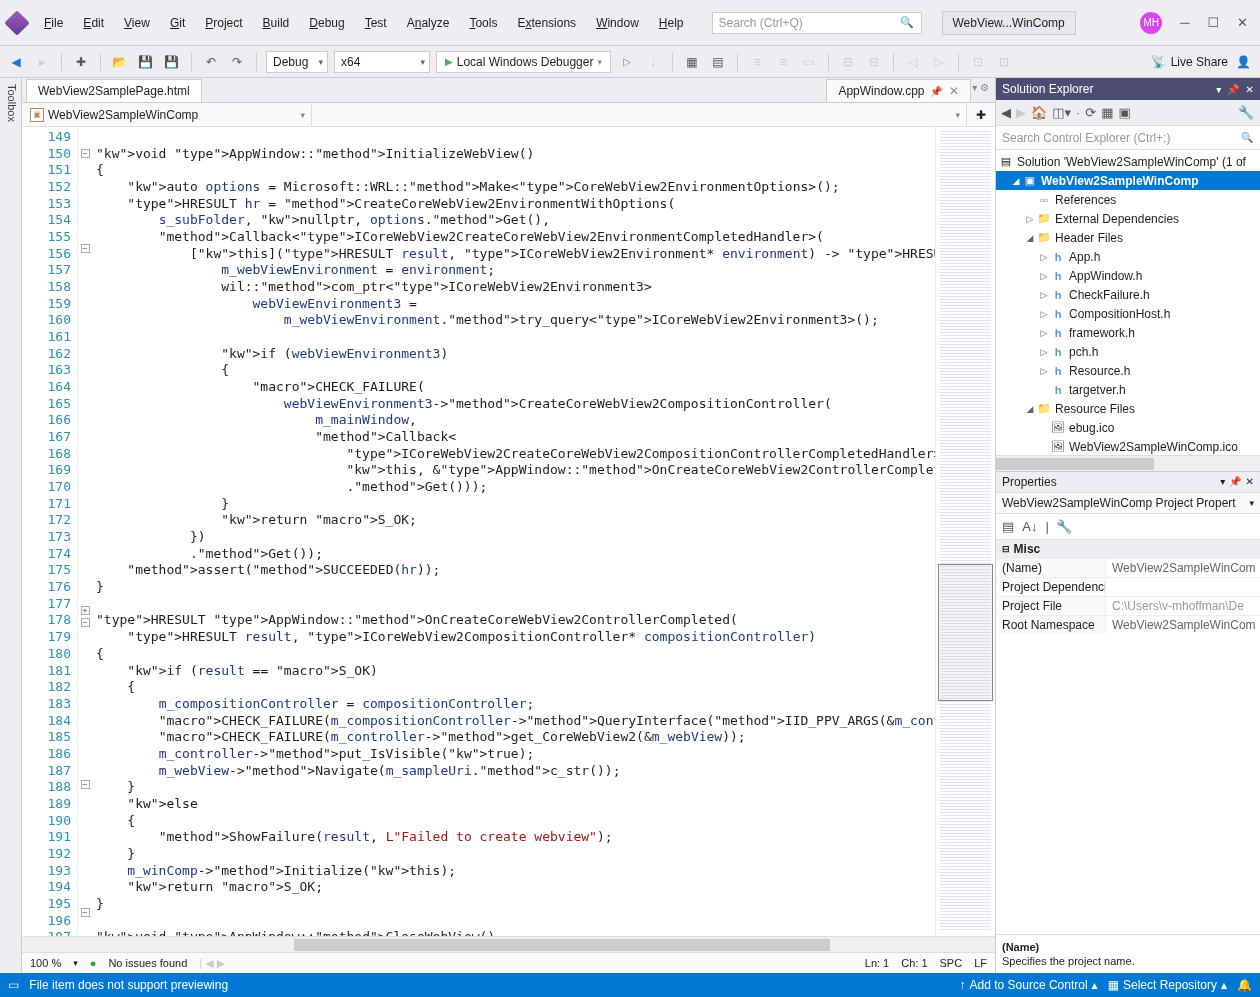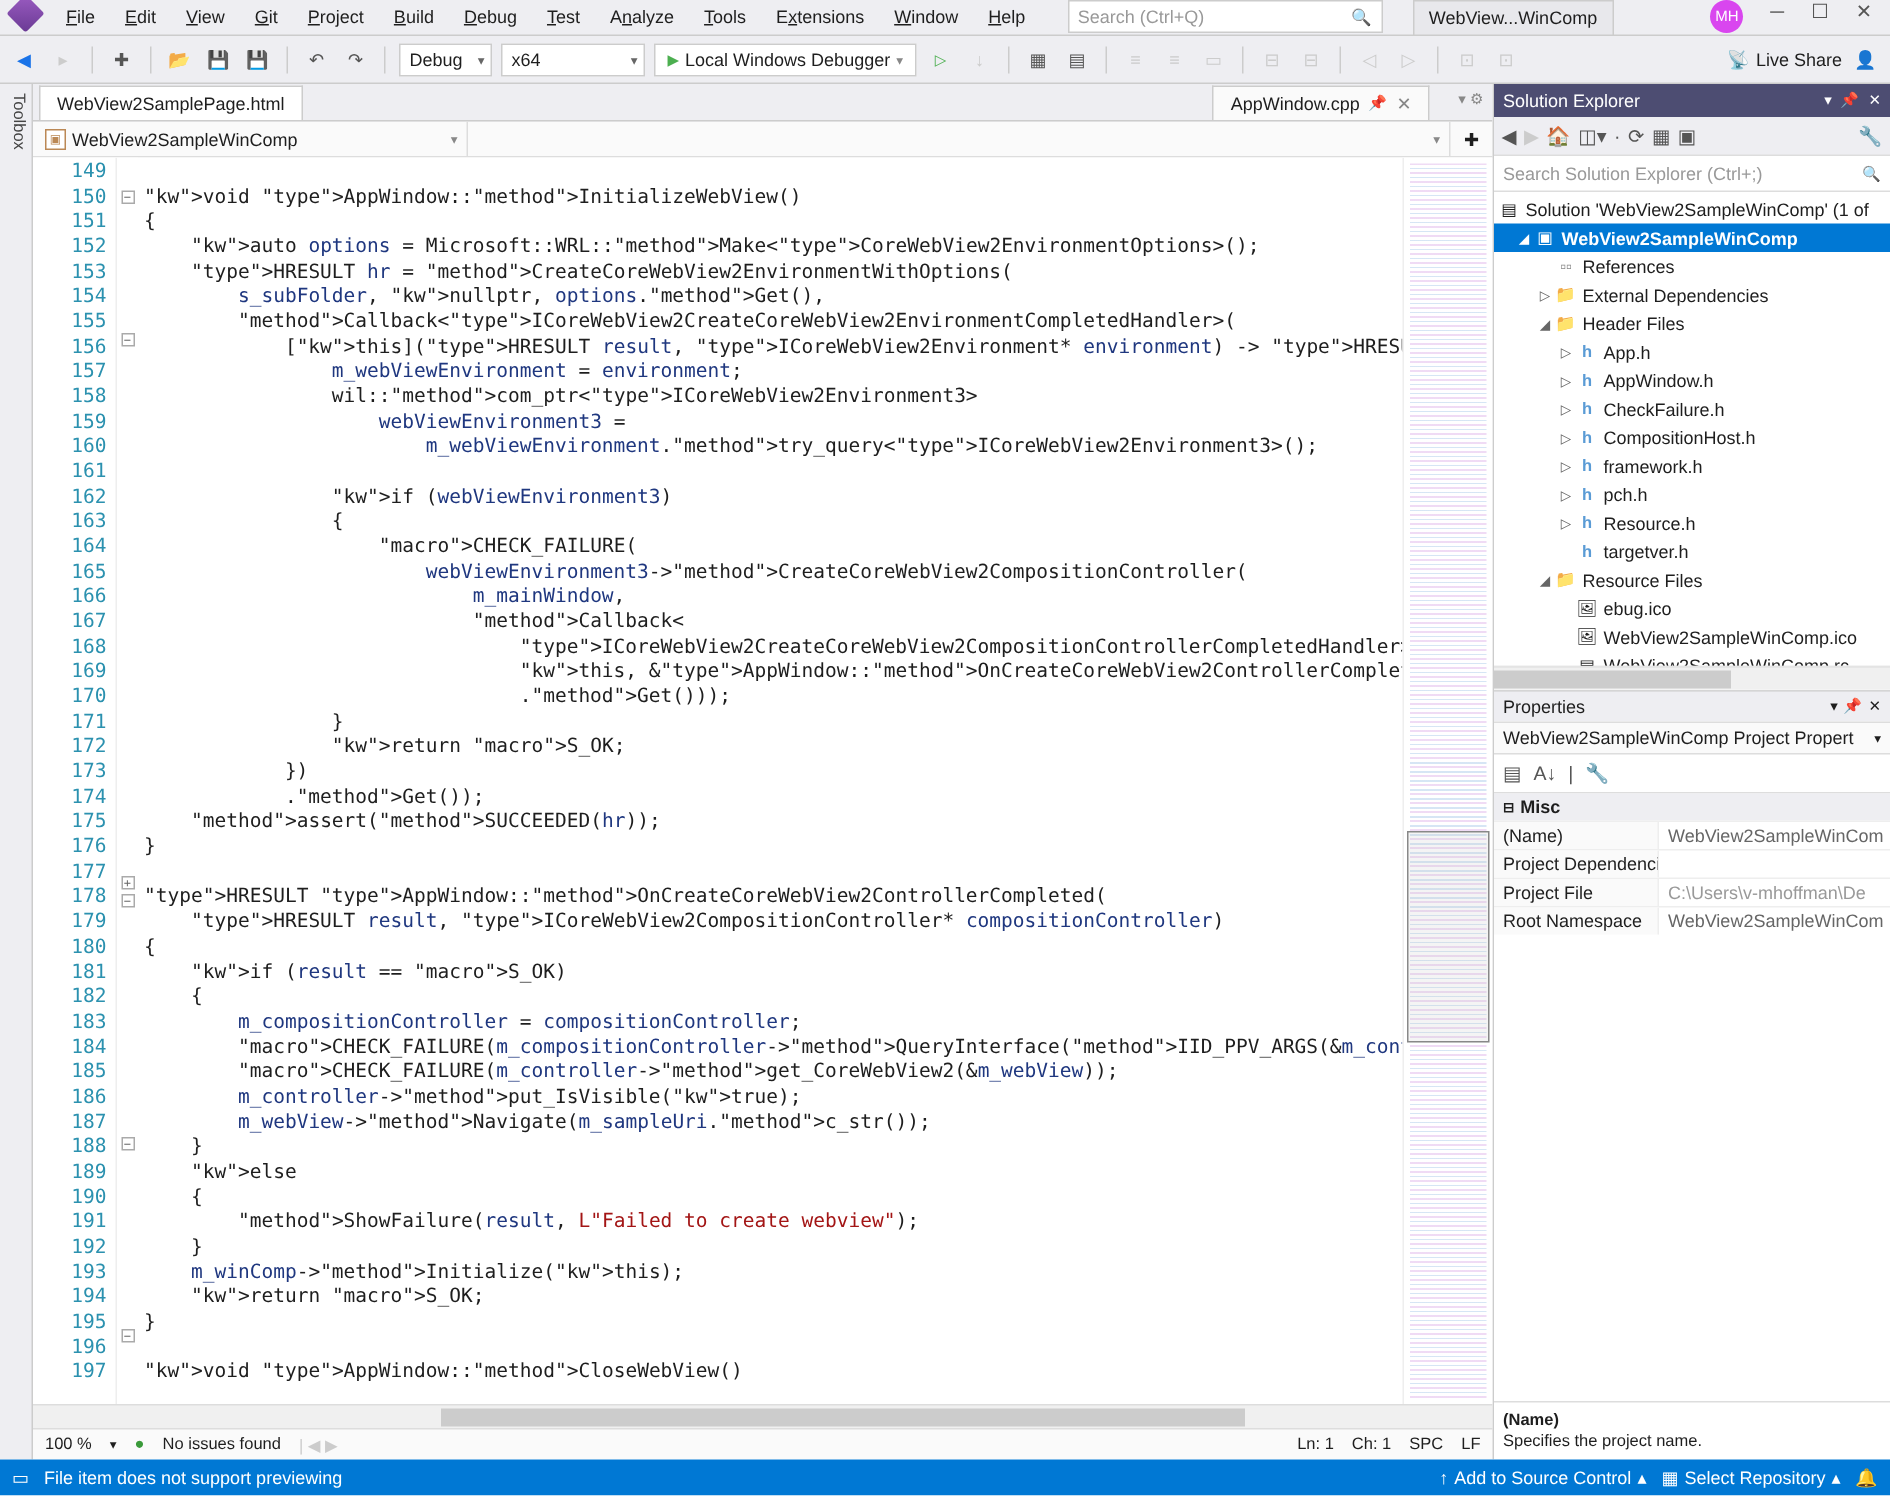--- a/index.html
+++ b/index.html
@@ -1,17 +1,17 @@
 <!DOCTYPE html>
 <html><head>
 <meta charset="utf-8">
 <style>
 * { margin:0; padding:0; box-sizing:border-box; }
 body { font-family:"Segoe UI",Tahoma,sans-serif; font-size:12px; background:#fff; color:#1e1e1e; width:1260px; height:997px; overflow:hidden; display:flex; flex-direction:column; }
-.titlebar { height:24px; background:#eeeef2; display:flex; align-items:flex-start; padding:0 8px; border-bottom:1px solid #ccc; }
+.titlebar { height:46px; background:#eeeef2; display:flex; align-items:center; padding:0 8px; border-bottom:1px solid #ccc; }
 .vs-logo { width:18px; height:18px; background:linear-gradient(135deg,#9b5cc2,#6a3a94); transform:rotate(45deg); margin-right:10px; border-radius:2px; }
 .menubar { display:flex; gap:4px; }
 .menubar span { padding:4px 8px; cursor:pointer; }
 .menubar span u { text-decoration:underline; }
 .search-box { margin-left:20px; width:210px; height:22px; border:1px solid #ccc; background:#fff; display:flex; align-items:center; padding:0 6px; font-size:12px; color:#999; position:relative; }
 .search-box::after { content:"🔍"; position:absolute; right:6px; font-size:11px; color:#666; }
 .sol-badge { margin-left:20px; height:24px; padding:0 10px; background:#e8e8ec; border:1px solid #ccc; display:flex; align-items:center; font-size:12px; }
 .title-avatar { width:22px; height:22px; border-radius:50%; background:#d946ef; color:#fff; display:flex; align-items:center; justify-content:center; font-size:10px; margin-left:auto; }
 .win-btns { display:flex; gap:18px; margin-left:18px; margin-right:4px; }
 .win-btns span { font-size:13px; color:#555; cursor:pointer; }
@@ -22,21 +22,21 @@
 .tb-combo::after { content:"▾"; position:absolute; right:4px; font-size:9px; color:#666; }
 .debug-btn { display:flex; align-items:center; height:22px; border:1px solid #ccc; background:#fff; padding:0 8px; gap:4px; cursor:pointer; }
 .play-green { color:#4caf50; font-size:10px; }
 .play-outline { color:#4caf50; font-size:10px; }
 .main { flex:1; display:flex; overflow:hidden; }
 .toolbox-tab { width:22px; background:#eeeef2; border-right:1px solid #ccc; writing-mode:vertical-rl; text-orientation:mixed; padding:6px 3px; font-size:11px; color:#444; }
 .editor-col { flex:1; display:flex; flex-direction:column; overflow:hidden; }
 .doc-tabs { height:25px; background:#eeeef2; display:flex; align-items:flex-end; padding:0 4px; border-bottom:1px solid #ccc; position:relative; }
 .doc-tab { height:23px; padding:0 11px; display:flex; align-items:center; background:#fafafa; border:1px solid #ccc; border-bottom:none; font-size:12px; margin-right:2px; cursor:pointer; }
 .doc-tab.inactive-left { background:#fff; }
-.doc-tab.active { position:absolute; right:40px; background:#fafafa;justify-content:flex-end; }
+.doc-tab.active { position:absolute; right:22px; background:#fafafa;justify-content:flex-end; }
 .doc-tab .pin { margin-left:6px; font-size:10px; color:#888; }
 .doc-tab .close { margin-left:6px; color:#888; }
 .nav-bar { height:24px; background:#fafafa; border-bottom:1px solid #ddd; display:flex; }
 .nav-combo { flex:1; border-right:1px solid #ddd; display:flex; align-items:center; padding:0 8px; position:relative; font-size:12px; }
 .nav-combo::after { content:"▾"; position:absolute; right:6px; font-size:9px; color:#888; }
 .nav-combo .icon-proj { width:14px; height:14px; border:1px solid #b85; background:#fff; margin-right:4px; display:flex; align-items:center; justify-content:center; font-size:8px; color:#b85; }
 .code-area { flex:1; display:flex; overflow:hidden; background:#fff; position:relative; }
 .gutter { width:56px; background:#fff; border-right:1px solid #eee; text-align:right; padding-right:6px; font-family:Consolas,monospace; font-size:13px; color:#2b91af; line-height:16.67px; padding-top:2px; }
 .fold-col { width:14px; background:#fff; font-family:Consolas,monospace; font-size:13px; line-height:16.67px; padding-top:2px; text-align:center; }
 .fold-col .f { width:9px; height:9px; border:1px solid #aaa; margin:3px auto 0; font-size:8px; line-height:7px; color:#666; cursor:pointer; }
@@ -370,21 +370,21 @@
       <span style="color:#ccc">▶</span>
       <span>🏠</span>
       <span>◫▾</span>
       <span>·</span>
       <span>⟳</span>
       <span>▦</span>
       <span>▣</span>
       <span style="flex:1"></span>
       <span>🔧</span>
     </div>
-    <div class="se-search">Search Solution Explorer (Ctrl+;)</div>
+    <div class="se-search">Search Control Explorer (Ctrl+;)</div>
     <div class="tree" id="tree">
       <div class="tree-row" style="padding-left:2px">
         <span class="ico">▤</span>
         <span>Solution 'WebView2SampleWinComp' (1 of</span>
       </div>
       <div class="tree-row selected" style="padding-left:14px">
         <span class="arr">◢</span>
         <span class="ico">▣</span>
         <b>WebView2SampleWinComp</b>
       </div>

